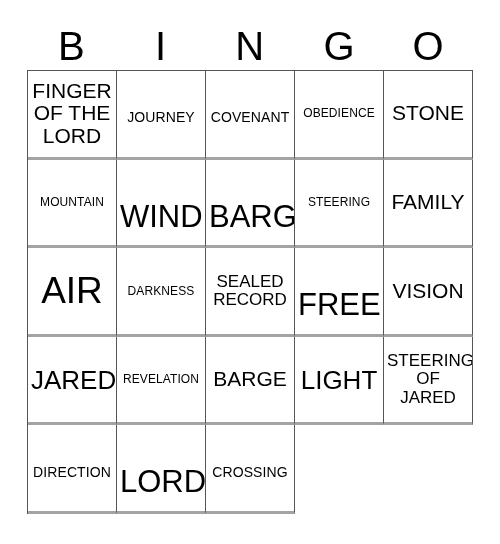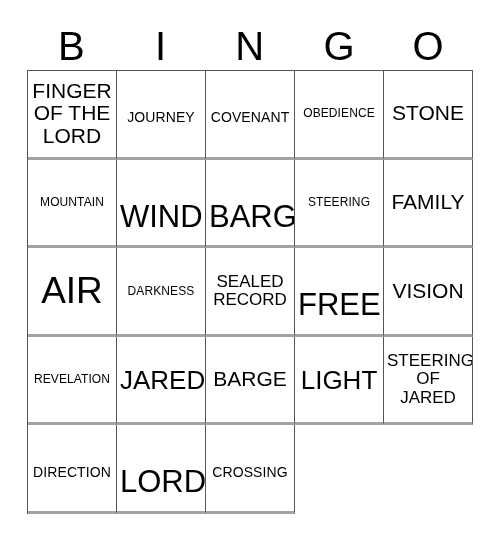--- a/index.html
+++ b/index.html
@@ -144,24 +144,24 @@
         <span class="cell-text s-md">SEALED
 RECORD</span>
       </div>
       <div class="cell">
         <span class="cell-text s-xxl">FREE</span>
       </div>
       <div class="cell">
         <span class="cell-text s-lg">VISION</span>
       </div>
       <div class="cell">
-        <span class="cell-text s-xs">REVELATION</span>
+        <span class="cell-text s-xl">JARED</span>
       </div>
       <div class="cell">
-        <span class="cell-text s-xl">JARED</span>
+        <span class="cell-text s-xs">REVELATION</span>
       </div>
       <div class="cell">
         <span class="cell-text s-lg">BARGE</span>
       </div>
       <div class="cell">
         <span class="cell-text s-xl">LIGHT</span>
       </div>
       <div class="cell">
         <span class="cell-text s-md">STEERING
 OF JARED</span>

